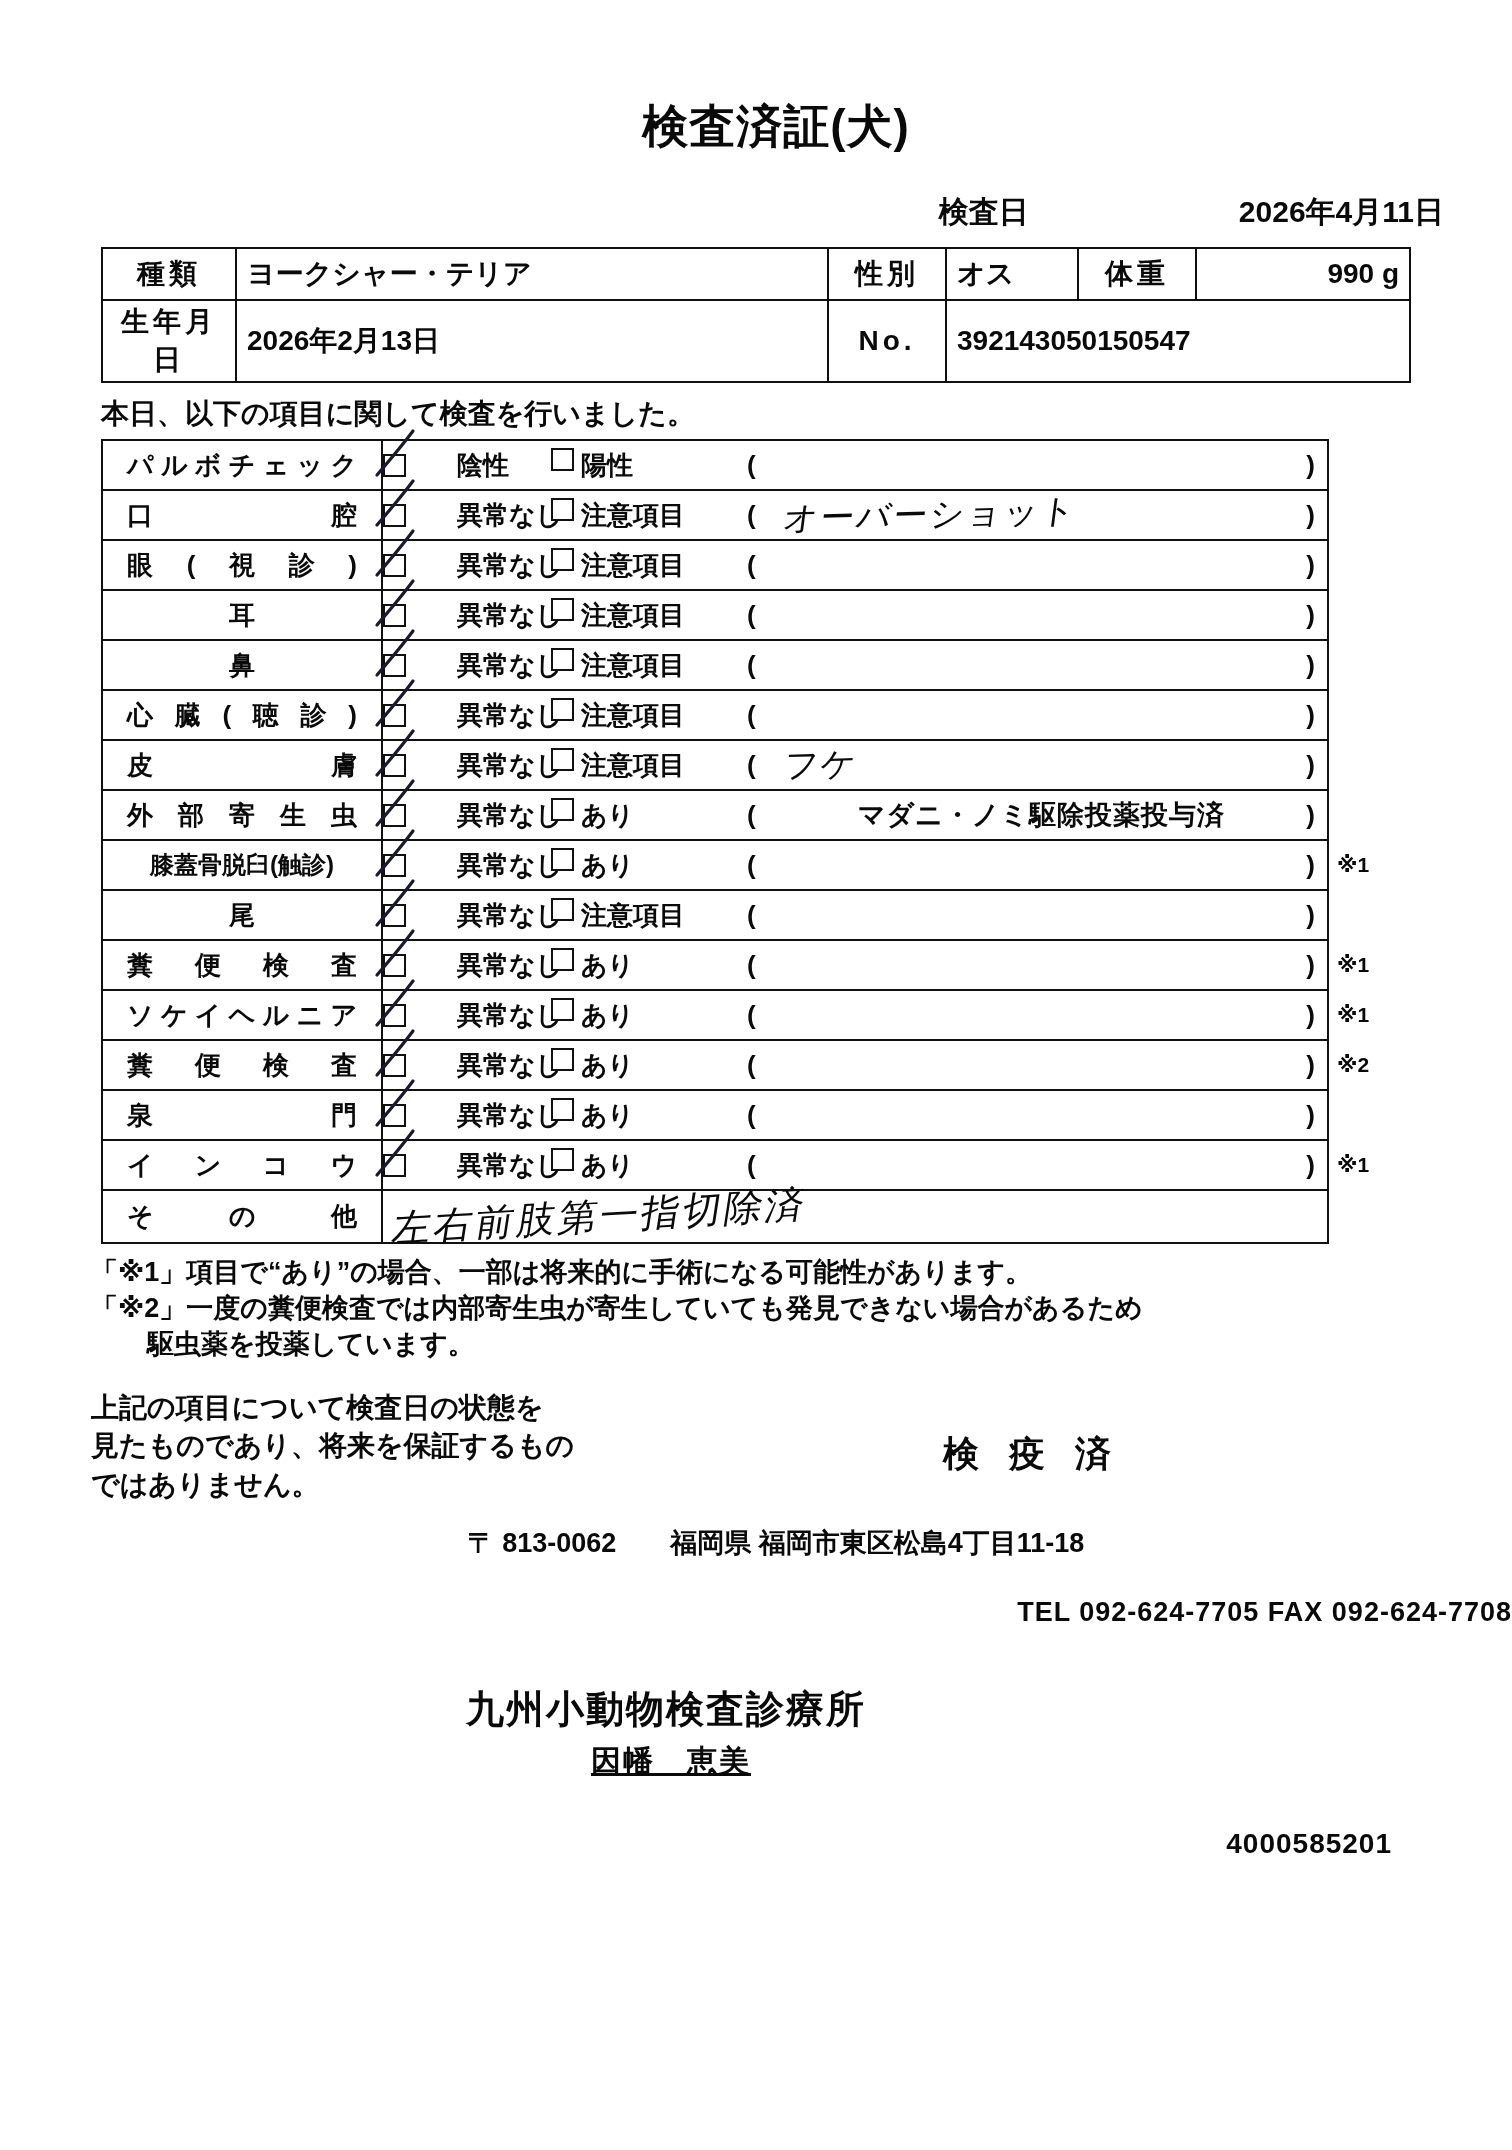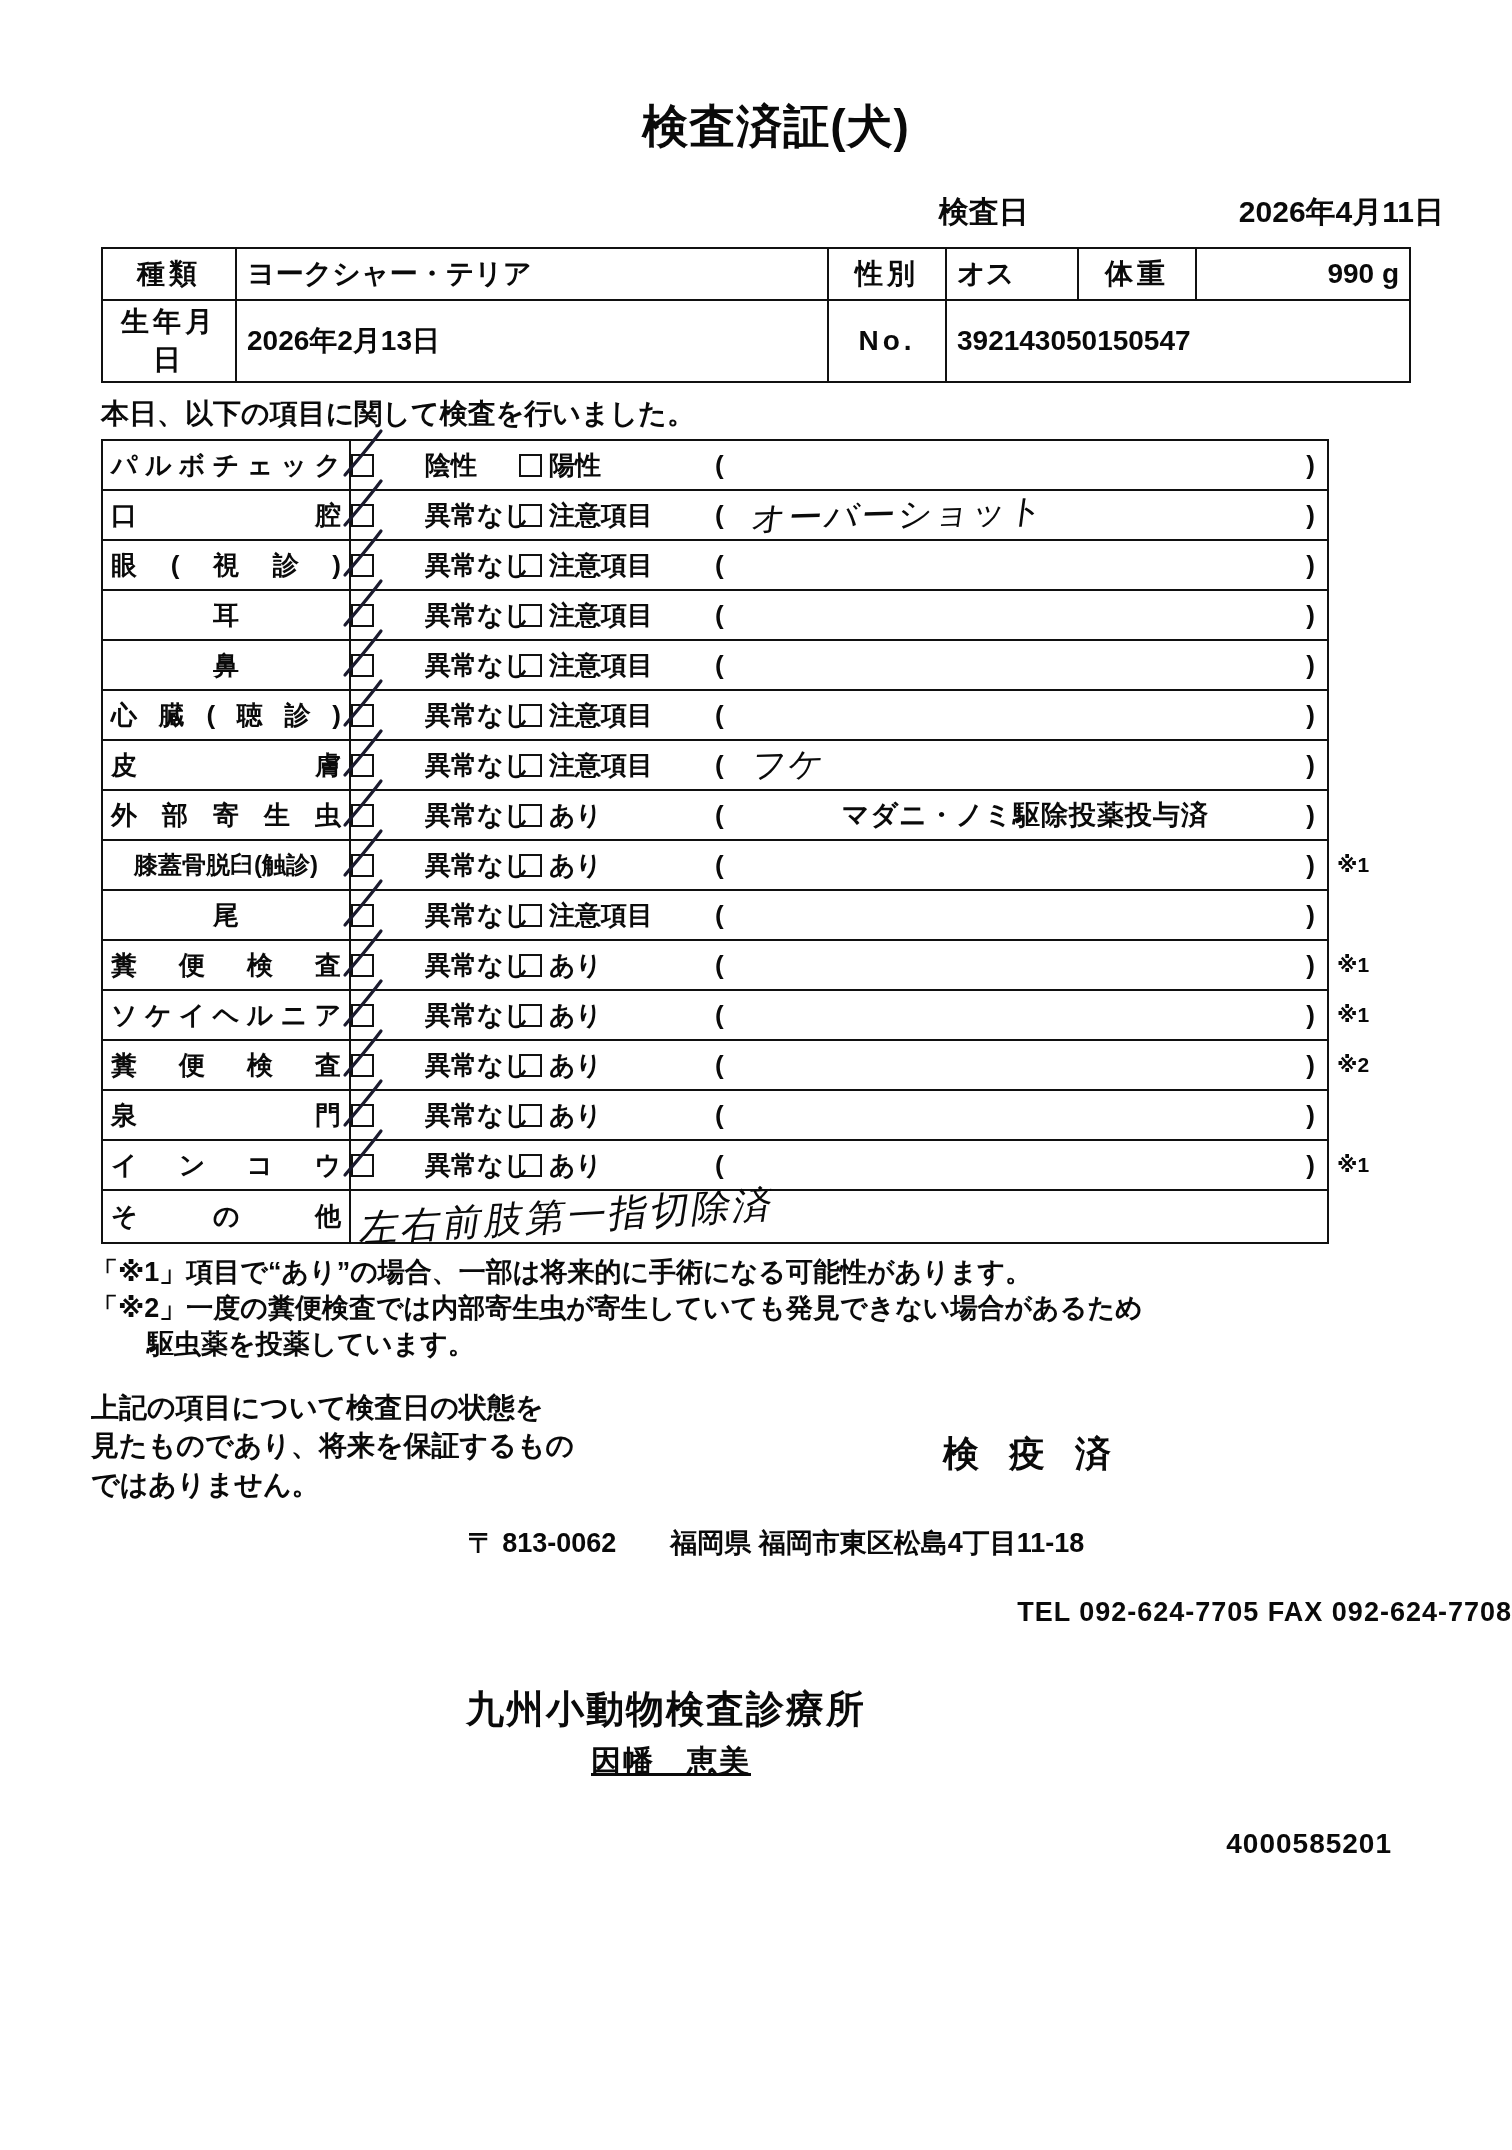--- a/index.html
+++ b/index.html
@@ -90,40 +90,40 @@
     font-size: 26px;
     font-weight: bold;
     padding: 0 6px;
     vertical-align: middle;
     position: relative;
   }
   td.rowlabel {
     width: 230px;
     text-align: justify;
     text-align-last: justify;
-    padding: 0 8px;
+    padding: 0 24px;
     white-space: nowrap;
   }
   td.rowlabel.center {
     text-align: center;
     text-align-last: center;
   }
   td.rowlabel.tight {
     font-size: 24px;
     text-align-last: center;
   }
   td.optcell { padding: 0; }
   .optwrap {
     display: flex;
     align-items: center;
     height: 100%;
     position: relative;
   }
   .opt1 { width: 152px; display: flex; align-items: center; gap: 44px; }
-  .opt2 { width: 170px; display: flex; align-items: center; margin-left: 16px;}
+  .opt2 { width: 170px; display: flex; margin-left: 16px;}
   .paren-open { margin-left: 26px; }
   .freewrap {
     flex: 1;
     position: relative;
     display: flex;
     align-items: center;
     justify-content: flex-start;
     padding-left: 28px;
   }
   .paren-close {

